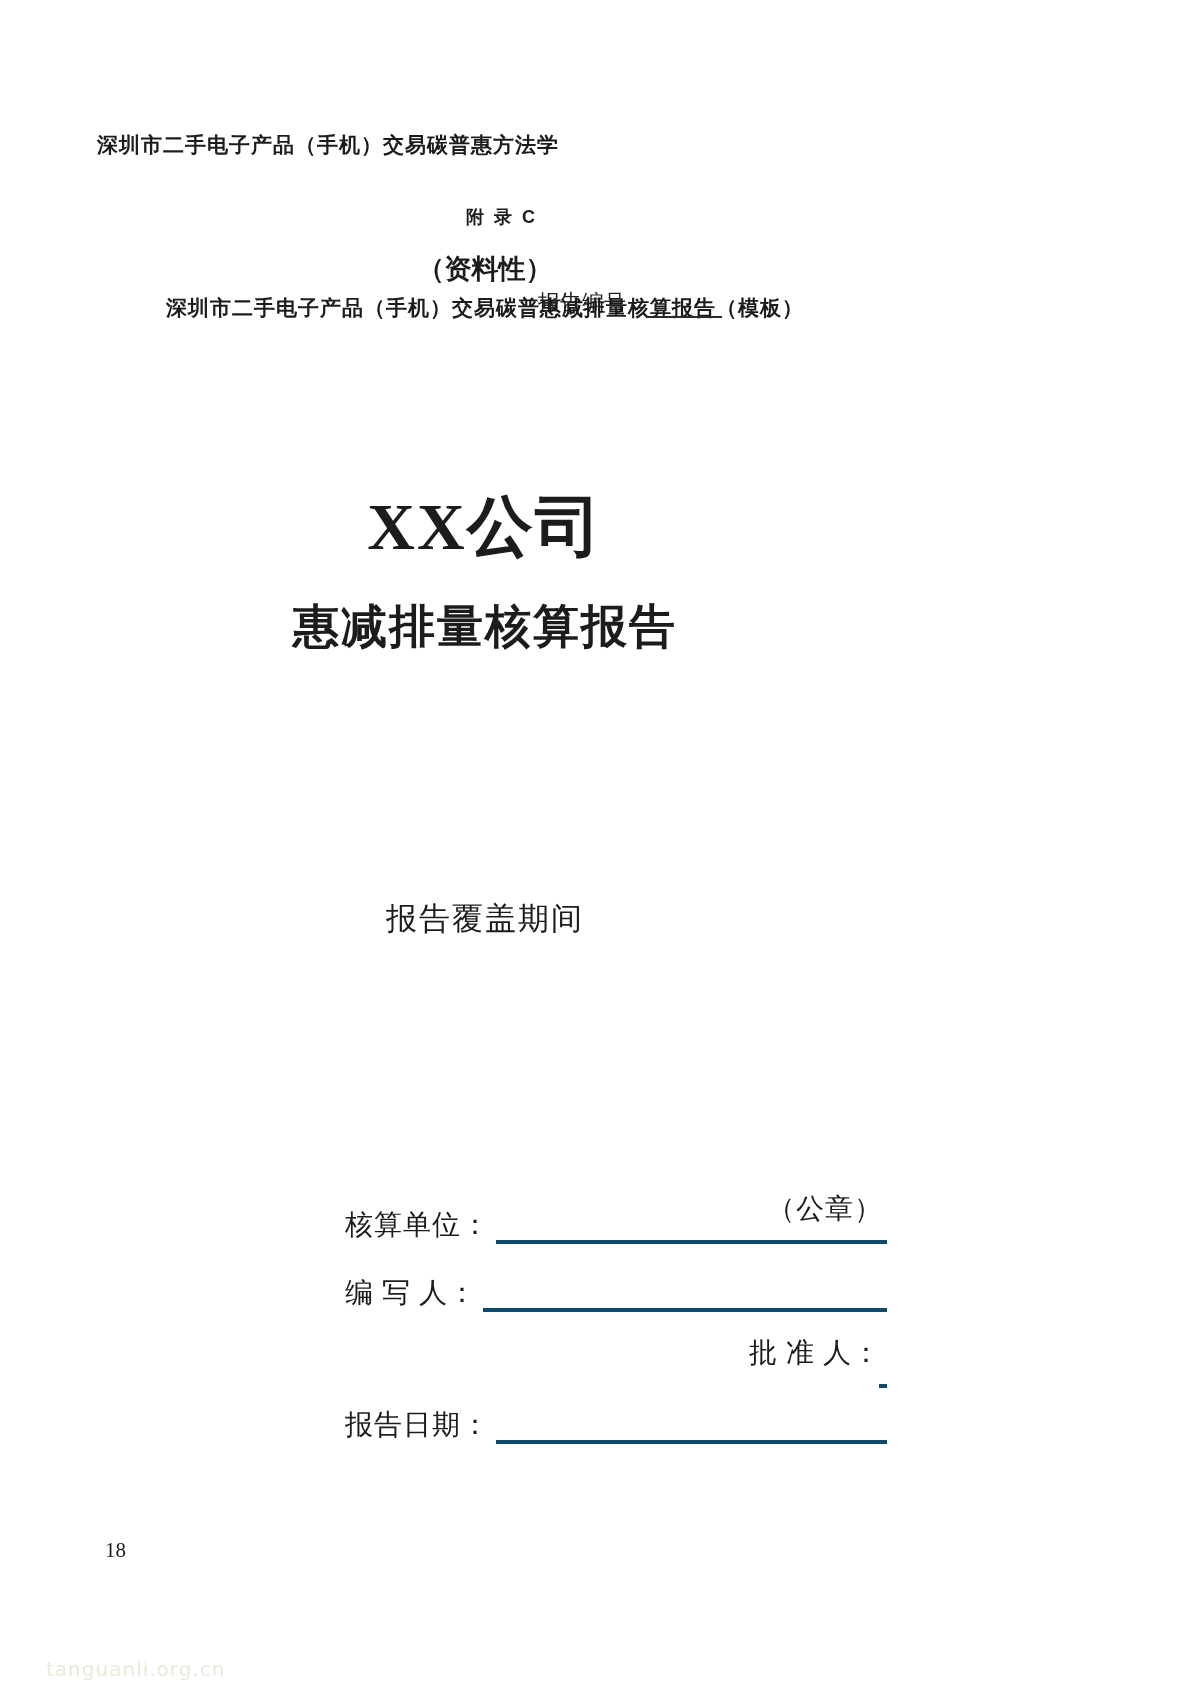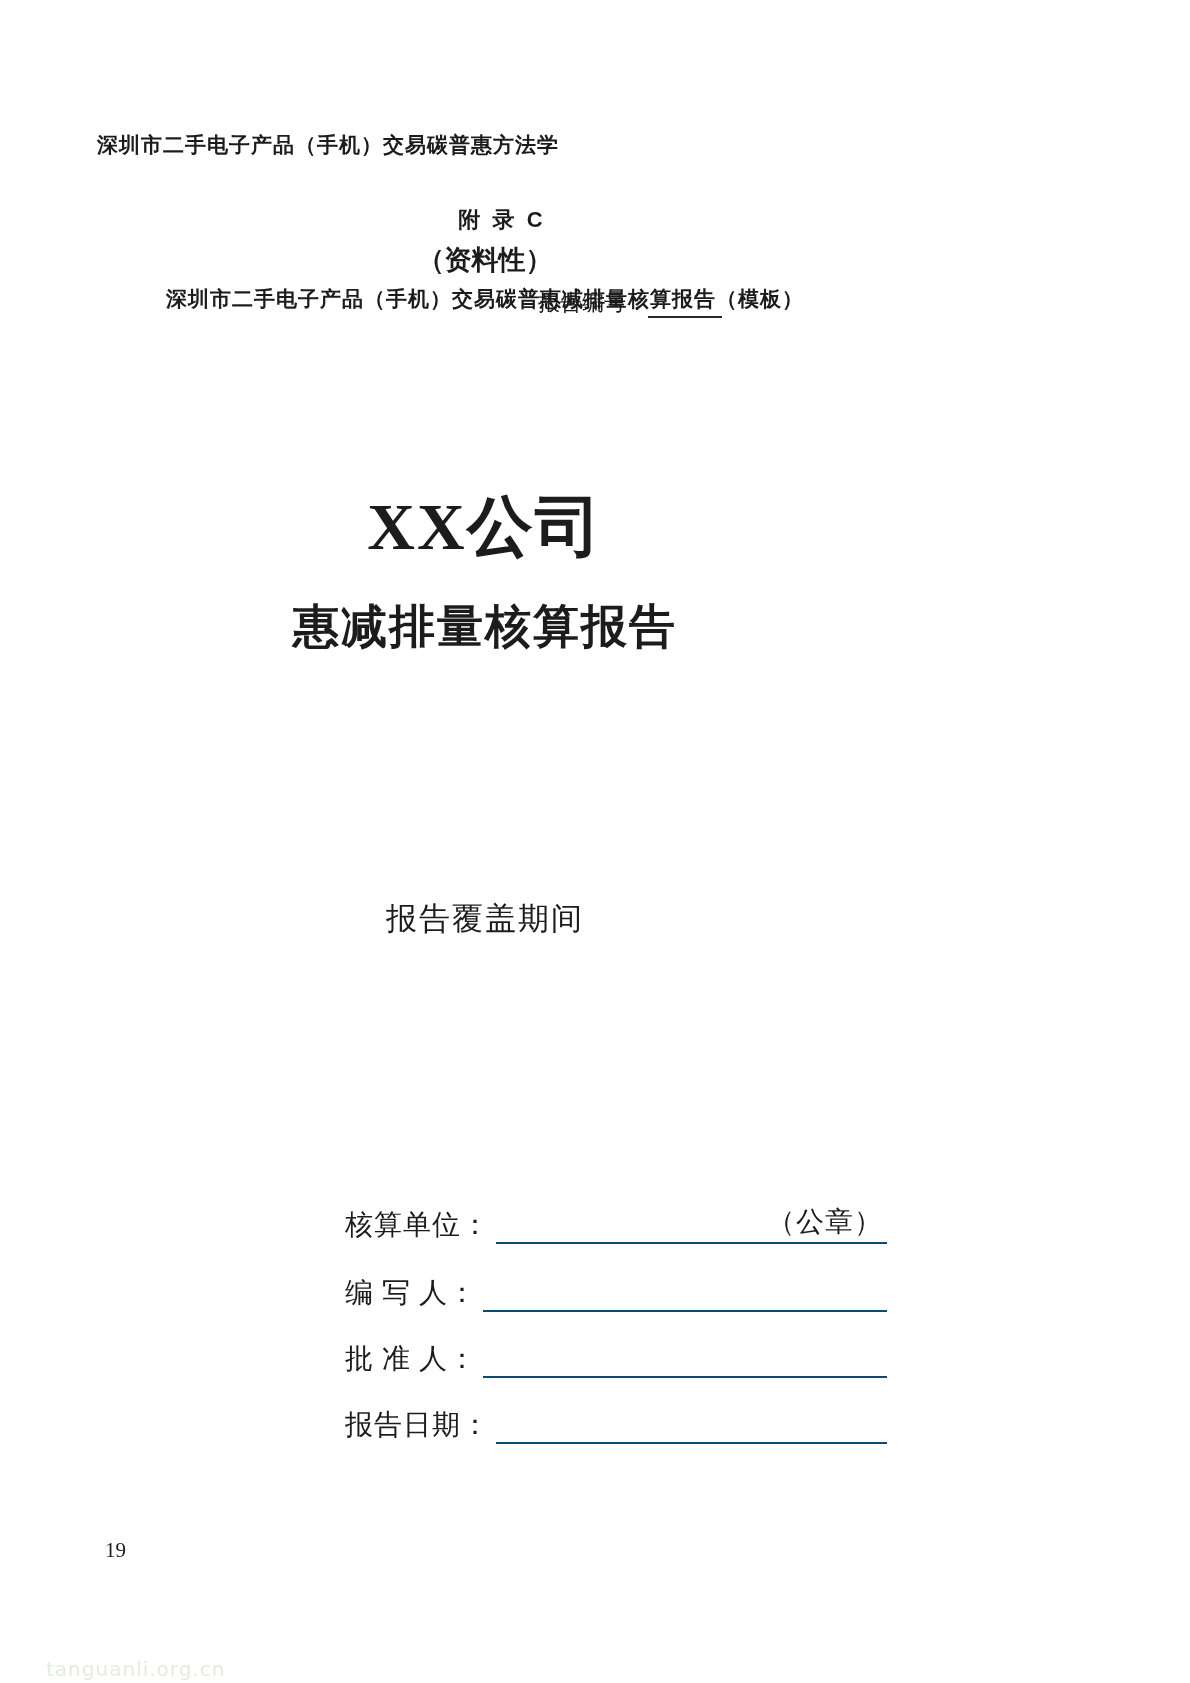--- a/index.html
+++ b/index.html
@@ -27,21 +27,21 @@
   }
 
   .appendix-block {
     position: absolute;
     left: 0; right: 0;
     top: 205px;
     text-align: center;
     font-family: "Liberation Sans", "DejaVu Sans", sans-serif;
     font-weight: bold;
   }
-  .appendix-label   { font-size: 22px; white-space: pre; margin-bottom: 7px; padding-left: 31px; }
+  .appendix-label   { font-size: 18px; white-space: pre; margin-bottom: 22px; padding-left: 31px; }
   .appendix-note    { font-size: 27px; margin-bottom: 7px; }
   .appendix-template{ font-size: 21px; letter-spacing: 1px; }
 
   .report-no {
     position: absolute;
     top: 288px;
     right: 248px;
     font-size: 22px;
     white-space: nowrap;
   }
@@ -97,31 +97,31 @@
     position: absolute;
     left: 345px;
     width: 542px;
     display: flex;
     align-items: flex-end;
     font-size: 28px;
     height: 44px;
   }
   .field-row.row-0 { top: 1200px; }
   .field-row.row-1 { top: 1268px; }
-  .field-row.row-2 { top: 1334px; }
+  .field-row.row-2 { top: 1334px; flex-direction: column; }
   .field-row.row-3 { top: 1400px; }
   .field-label { white-space: pre; letter-spacing: 1px; padding-right: 6px; }
   .field-line {
     flex: 1;
-    border-bottom: 2px solid #0c4a6e;
+    border-bottom: 4px solid #0c4a6e;
     display: flex;
     align-items: flex-end;
     justify-content: space-between;
     height: 40px;
-    padding: 0 4px 1px 4px;
+    padding: 0 4px 12px 4px;
     text-align: center;
   }
   .field-value  { white-space: pre; }
   .field-suffix { white-space: pre; letter-spacing: 1px; }
 
   .page-number {
     position: absolute;
     left: 105px;
     top: 1538px;
     font-size: 21px;
@@ -194,17 +194,17 @@
     <div class="field-row row-3">
       <span class="field-label">报告日期：</span>
       <span class="field-line">
         <span class="field-value"></span>
         <span class="field-suffix"></span>
       </span>
     </div>
 
   </div>
 
-  <div class="page-number">19</div>
+  <div class="page-number">18</div>
 
   <div class="watermark">tanguanli.org.cn</div>
 
 </div>
 
 </body></html>

